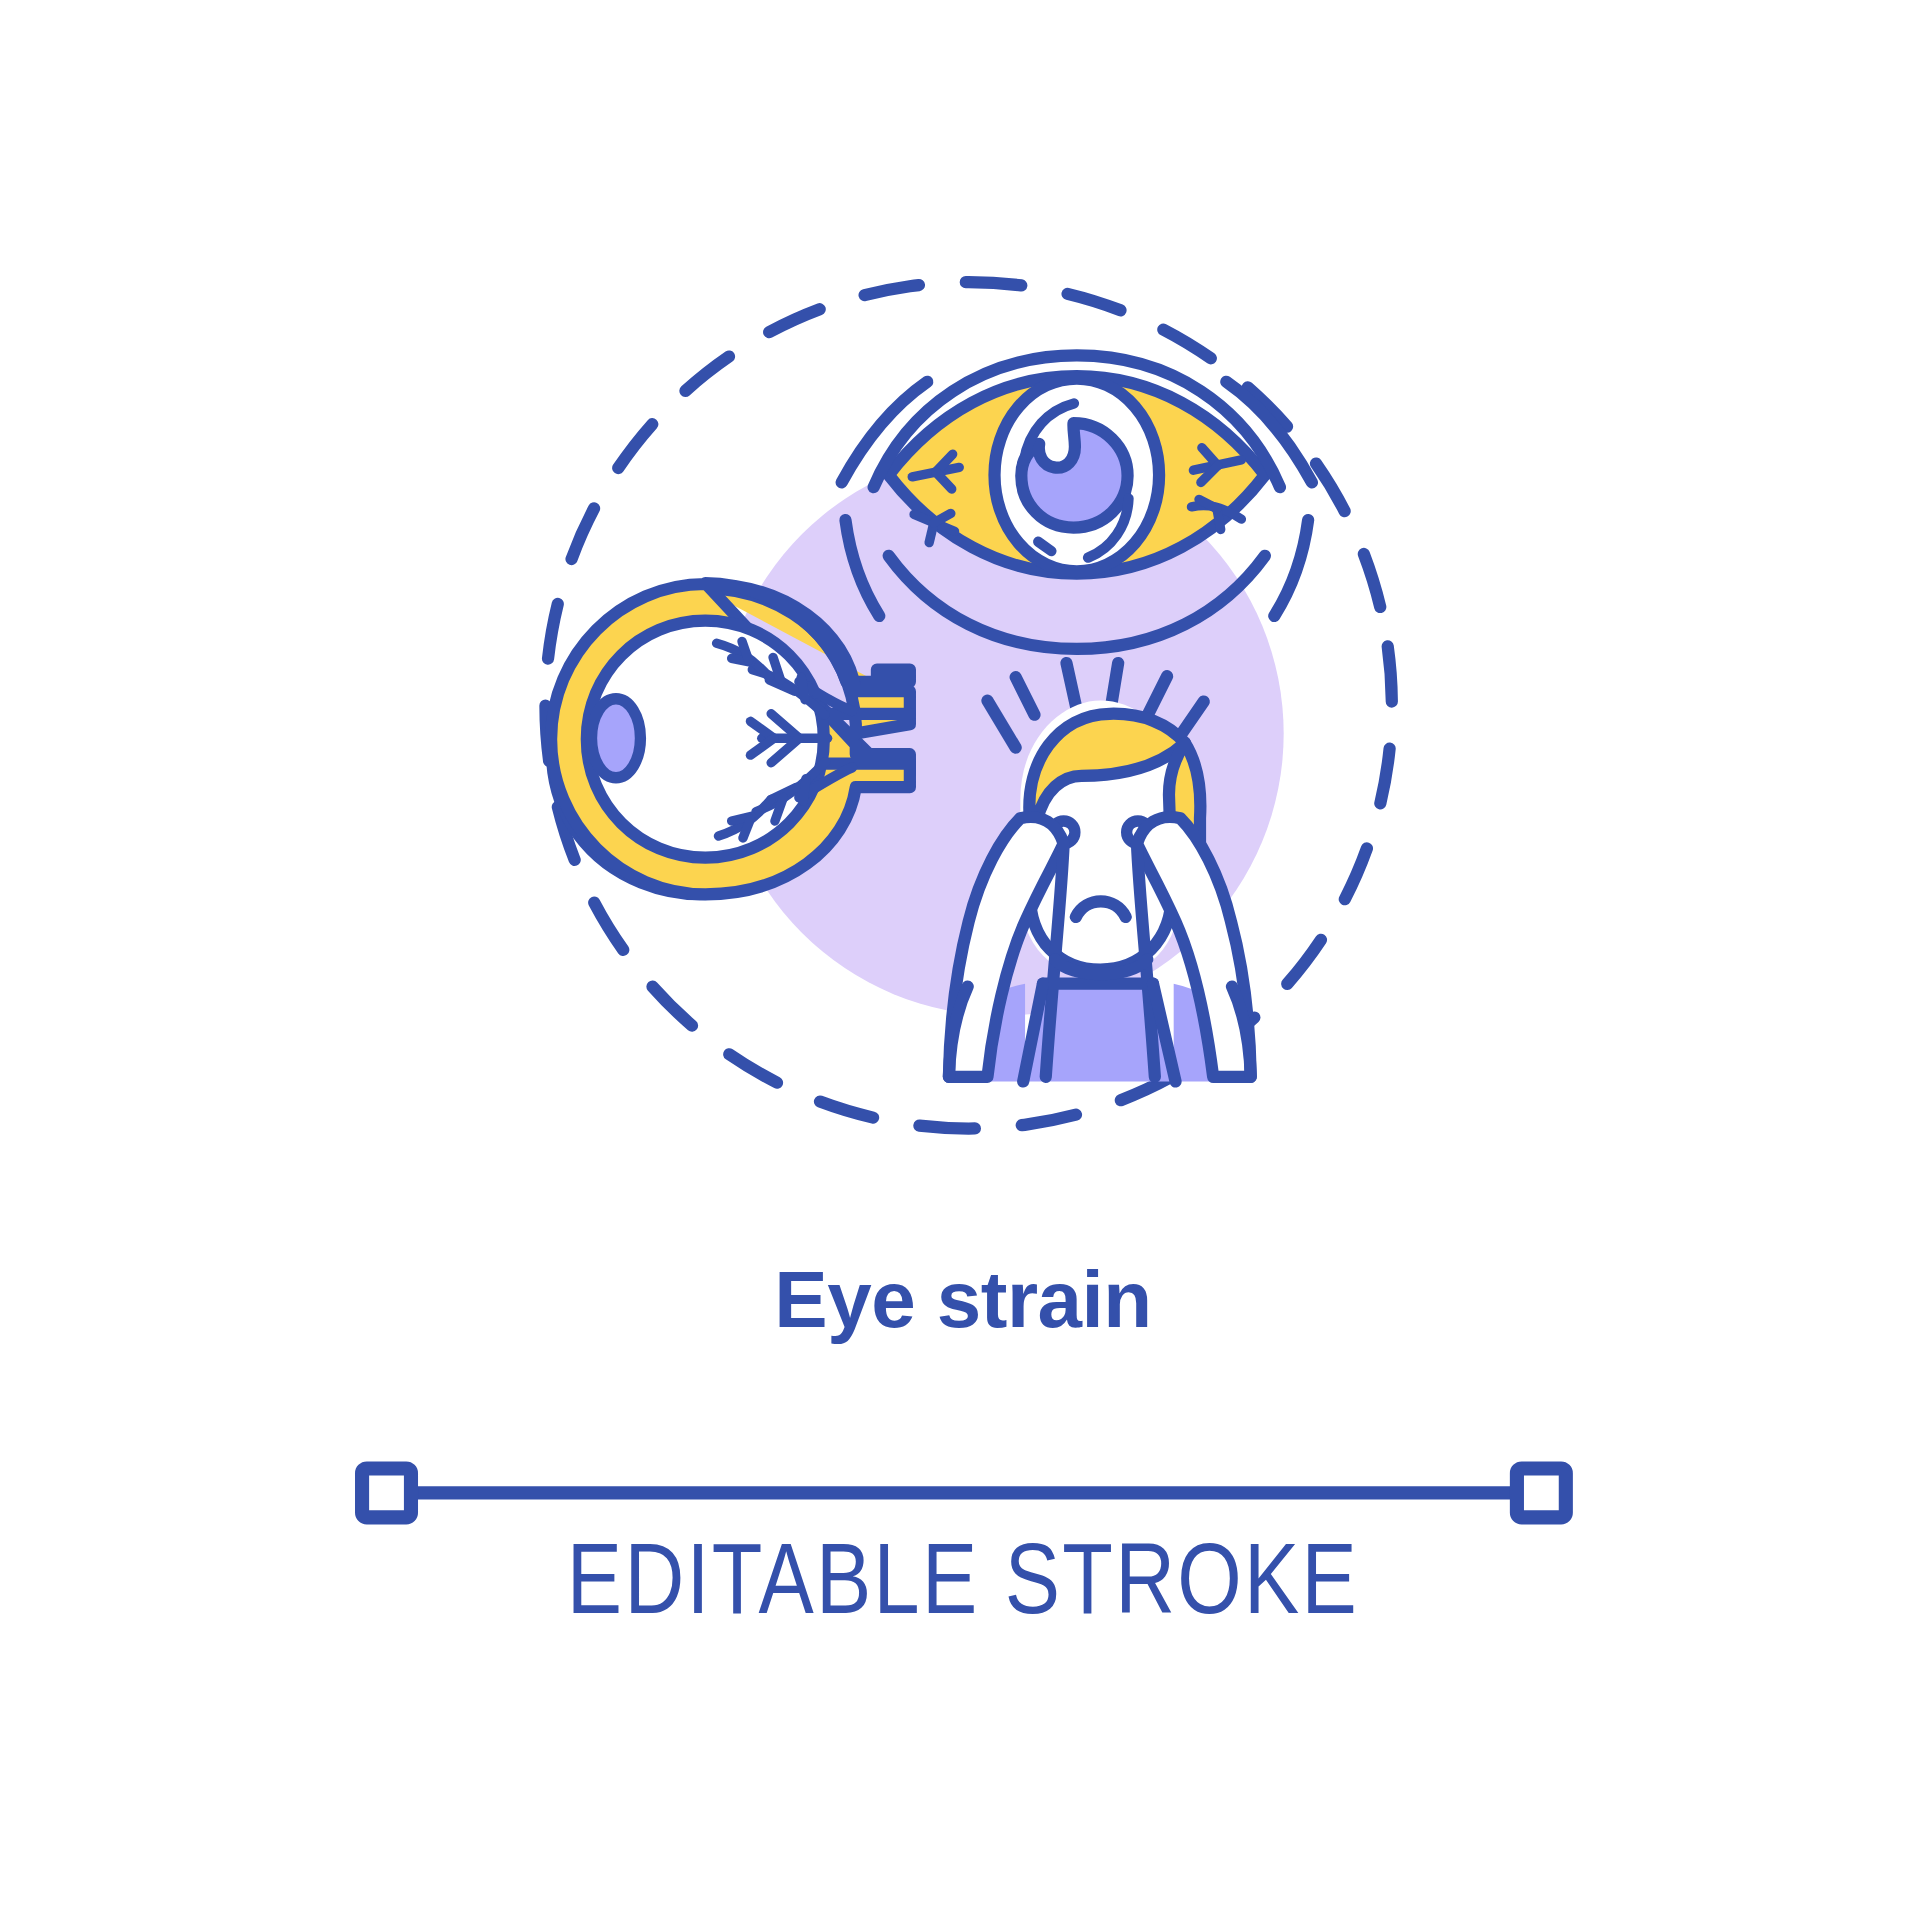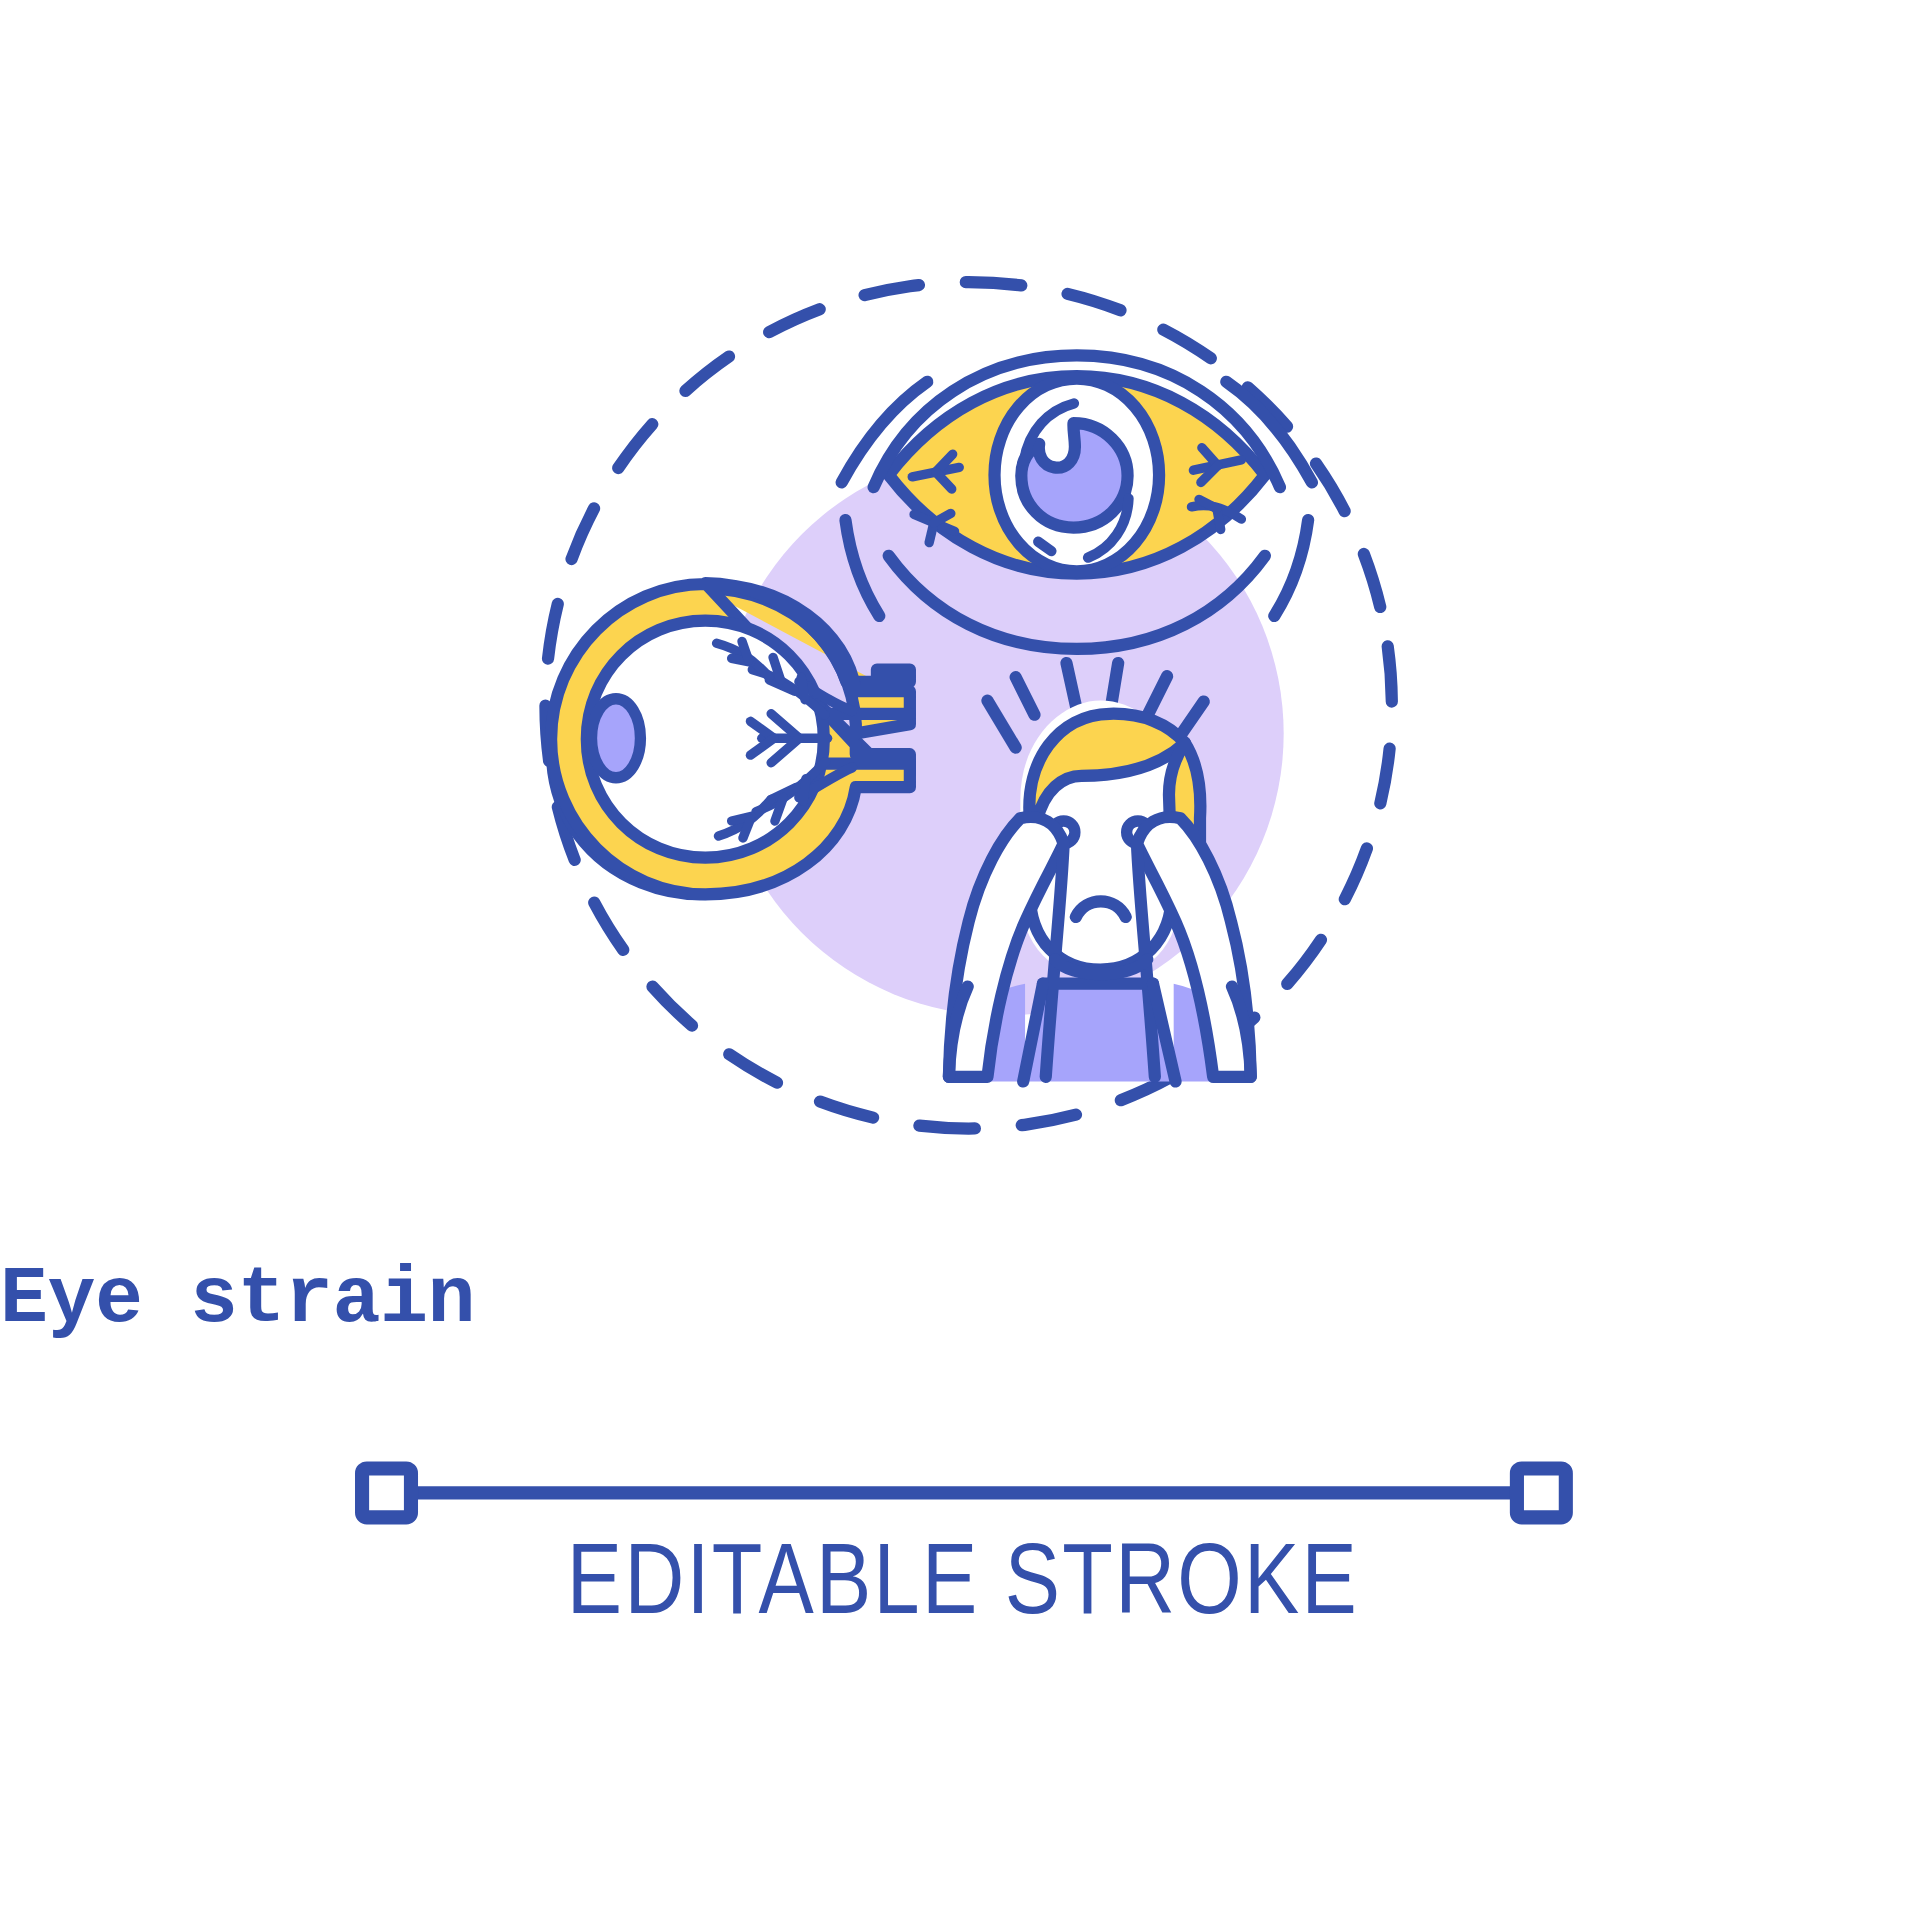--- a/index.html
+++ b/index.html
@@ -24,22 +24,22 @@
     left: 0;
     top: 0;
     width: 1926px;
     height: 1926px;
   }
   .title-text {
     position: absolute;
     left: 0;
     top: 1260px;
     width: 1926px;
-    text-align: left;
-    font-family: Liberation Mono, monospace;
+    text-align: center;
+    font-family: Liberation Sans, sans-serif;
     font-weight: bold;
     font-size: 80px;
     letter-spacing: -0.5px;
     color: #3450ab;
     line-height: 1.0;
   }
   .stroke-label-text {
     position: absolute;
     left: 0;
     top: 1528px;

